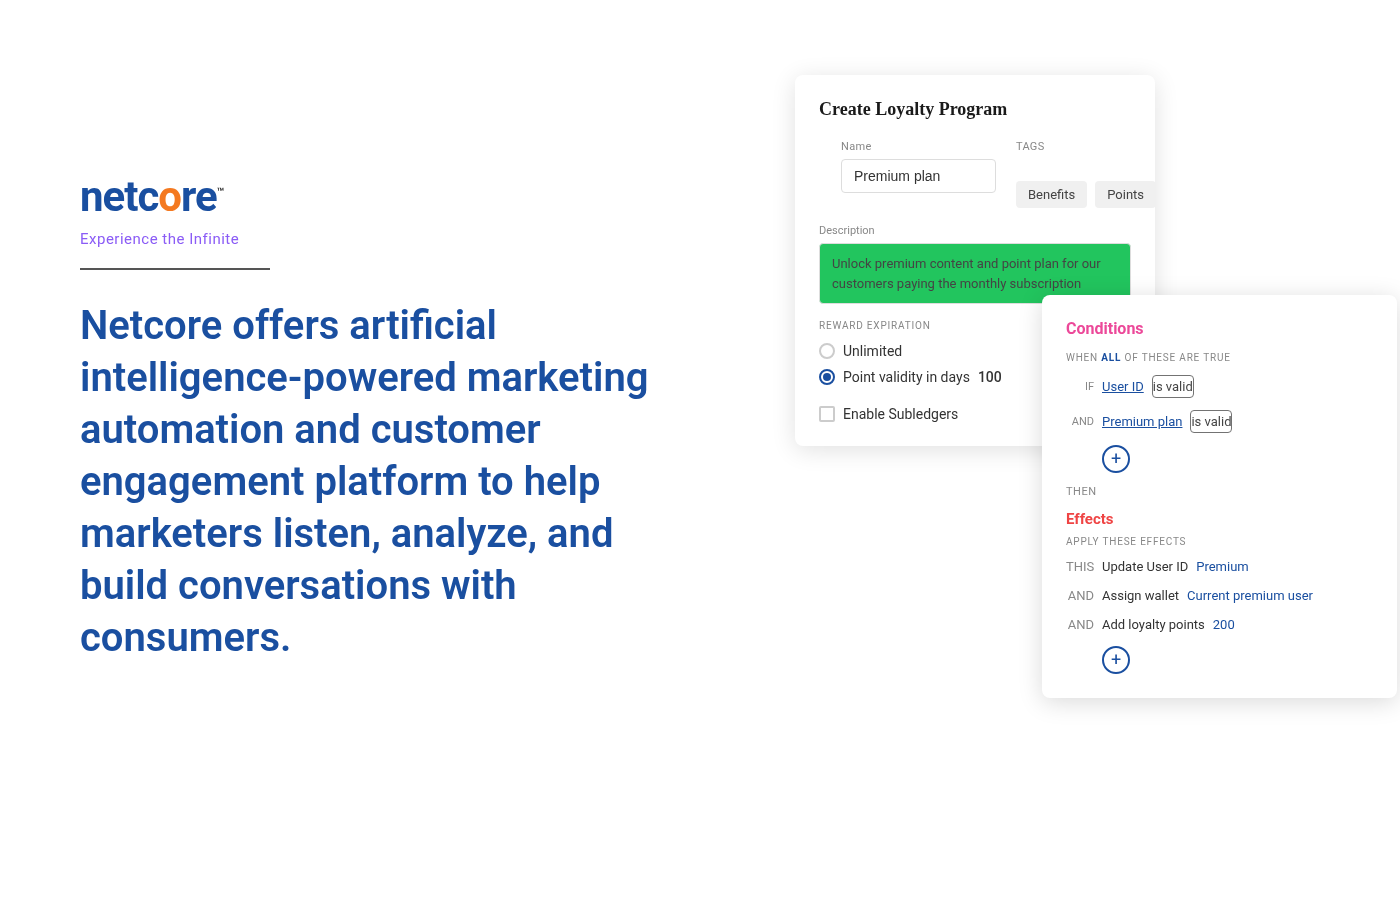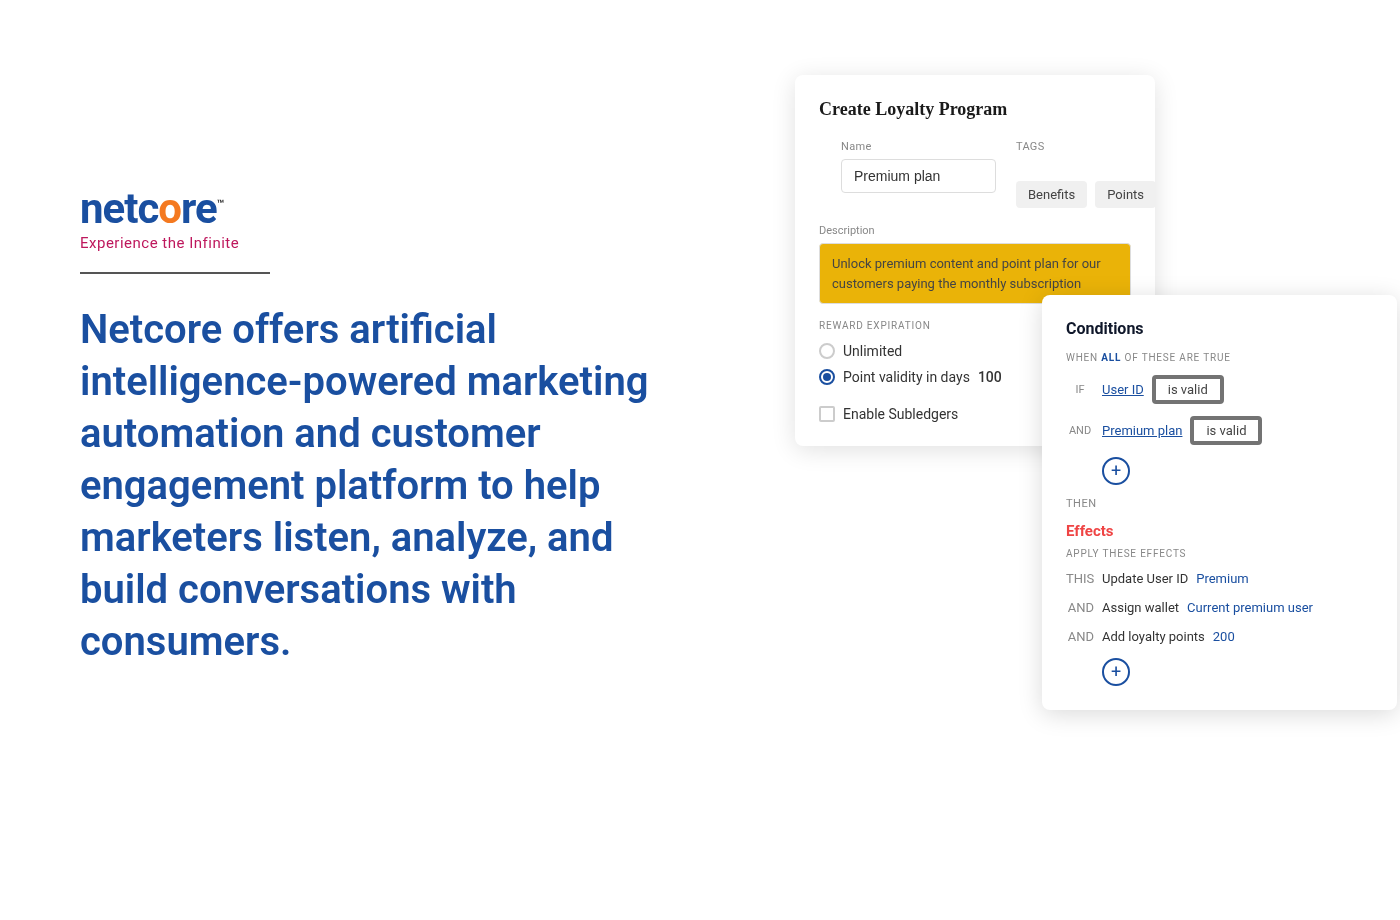--- a/index.html
+++ b/index.html
@@ -9,21 +9,21 @@
       background: #ffffff;
       font-family: -apple-system, BlinkMacSystemFont, 'Segoe UI', Roboto, sans-serif;
       overflow: hidden;
       position: relative;
     }
 
     
     .left-panel {
       position: absolute;
       left: 80px;
-      top: 188px;
+      top: 176px;
       width: 620px;
     }
 
     .logo-area {
       margin-bottom: 20px;
     }
 
     .logo-text {
       font-size: 42px;
       font-weight: 700;
@@ -37,22 +37,22 @@
     }
 
     .logo-tm {
       font-size: 12px;
       color: #333;
       vertical-align: super;
     }
 
     .logo-tagline {
       font-size: 15px;
-      color: #be185d;
-      margin-top: 4px;
+      color: #8b5cf6;
+      margin-top: 12px;
       letter-spacing: 0.5px;
     }
 
     .logo-divider {
       width: 190px;
       height: 2px;
       background: #555;
       margin-top: 18px;
       margin-bottom: 30px;
     }
@@ -136,21 +136,21 @@
       margin-bottom: 6px;
     }
 
     .desc-box {
       border: 1px solid #ddd;
       border-radius: 4px;
       padding: 10px 12px;
       font-size: 13px;
       color: #444;
       line-height: 1.5;
-      background: #eab308;
+      background: #22c55e;
     }
 
     .reward-section {
       margin-top: 16px;
     }
 
     .reward-label {
       font-size: 10px;
       color: #888;
       letter-spacing: 0.8px;
@@ -231,21 +231,21 @@
       background: #ffffff;
       border-radius: 8px;
       box-shadow: 0 4px 24px rgba(0,0,0,0.15);
       padding: 24px;
       z-index: 2;
     }
 
     .conditions-title {
       font-size: 16px;
       font-weight: 700;
-      color: #0f172a;
+      color: #ec4899;
       margin-bottom: 14px;
     }
 
     .when-label {
       font-size: 10px;
       color: #888;
       letter-spacing: 0.8px;
       text-transform: uppercase;
       margin-bottom: 12px;
     }
@@ -259,36 +259,36 @@
       display: flex;
       align-items: center;
       gap: 8px;
       margin-bottom: 12px;
     }
 
     .cond-prefix {
       font-size: 11px;
       color: #888;
       width: 28px;
-      text-align: center;
+      text-align: right;
       flex-shrink: 0;
       text-transform: uppercase;
     }
 
     .cond-link {
       color: #1a4fa0;
       font-size: 13px;
       text-decoration: underline;
       cursor: pointer;
     }
 
     .cond-tag {
-      border: 4px solid #737373;
+      border: 1px solid #737373;
       border-radius: 4px;
-      padding: 3px 12px;
+      padding: 3px 0;
       font-size: 13px;
       color: #444;
     }
 
     .add-btn {
       width: 28px;
       height: 28px;
       border-radius: 50%;
       border: 2px solid #1a4fa0;
       display: flex;

